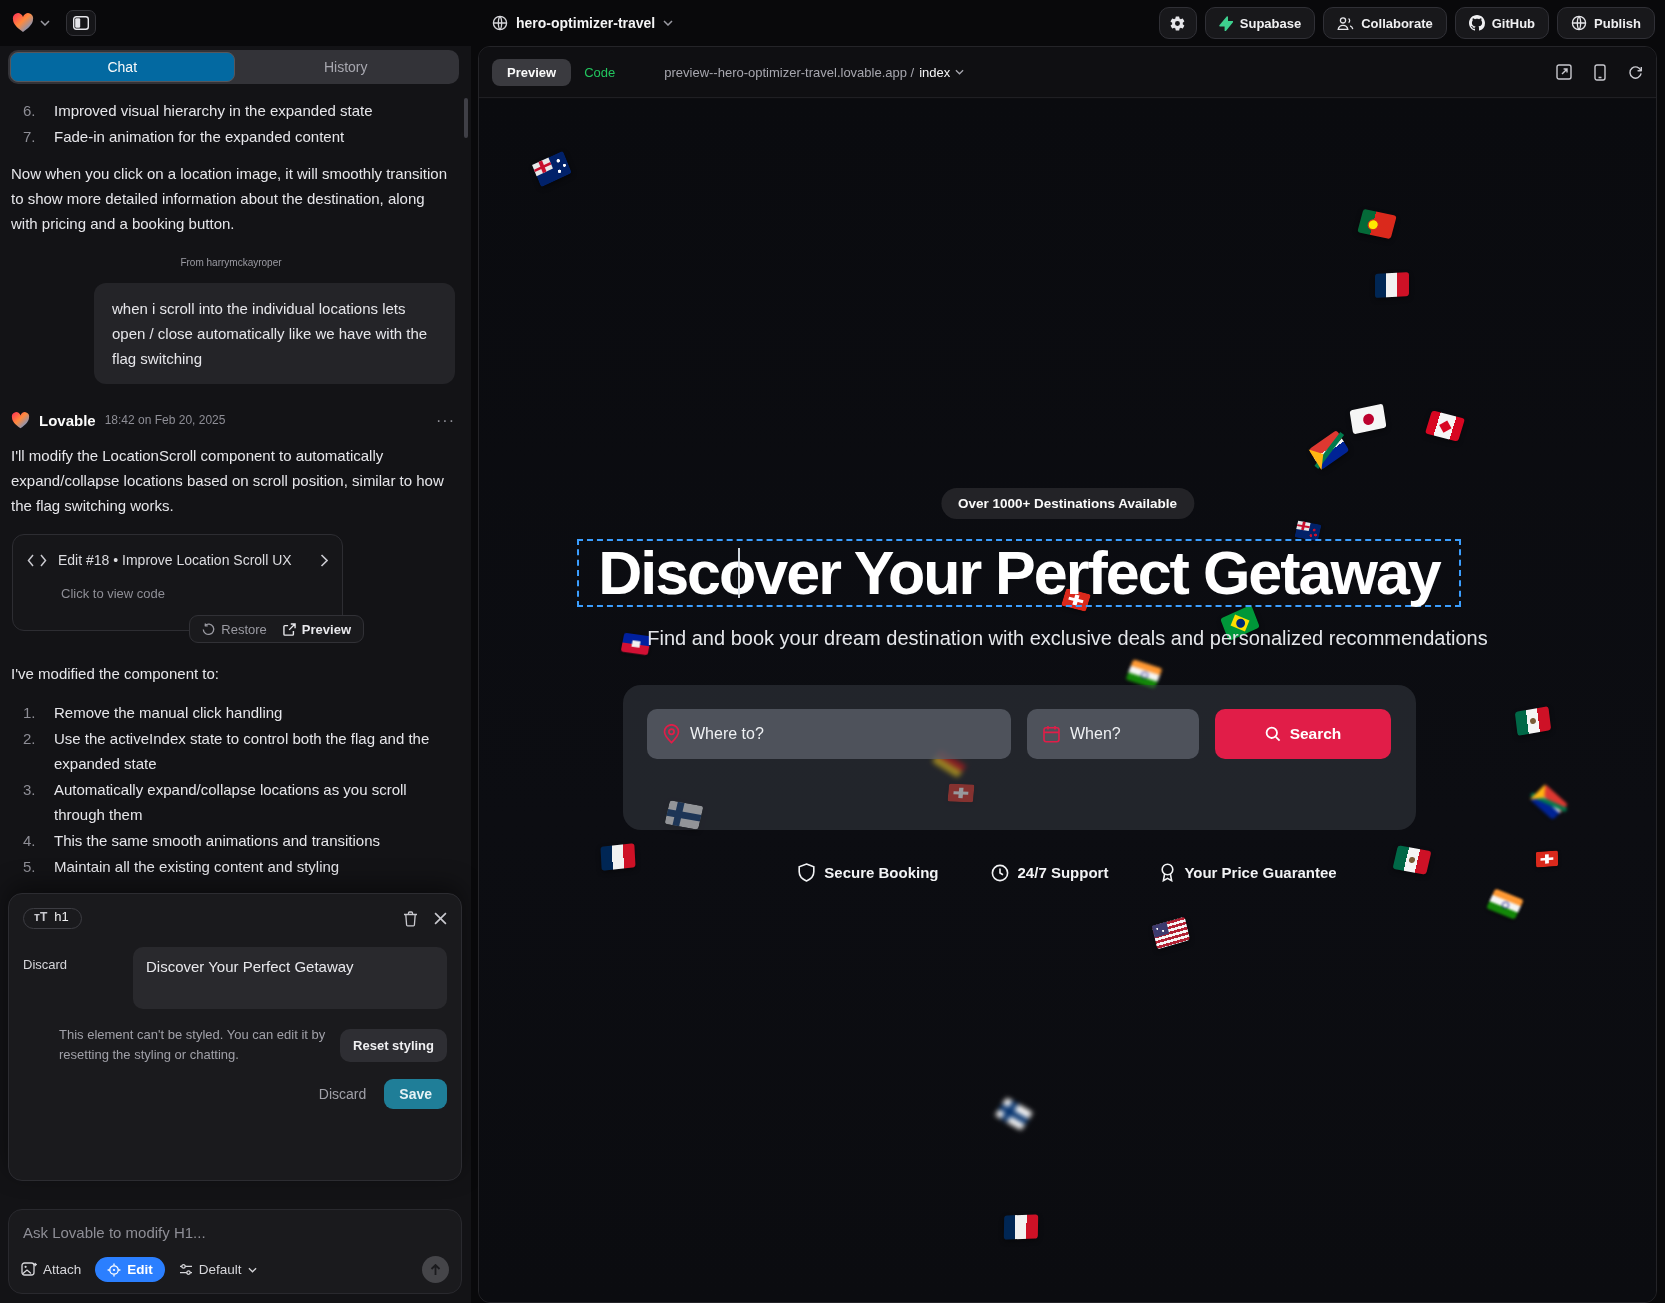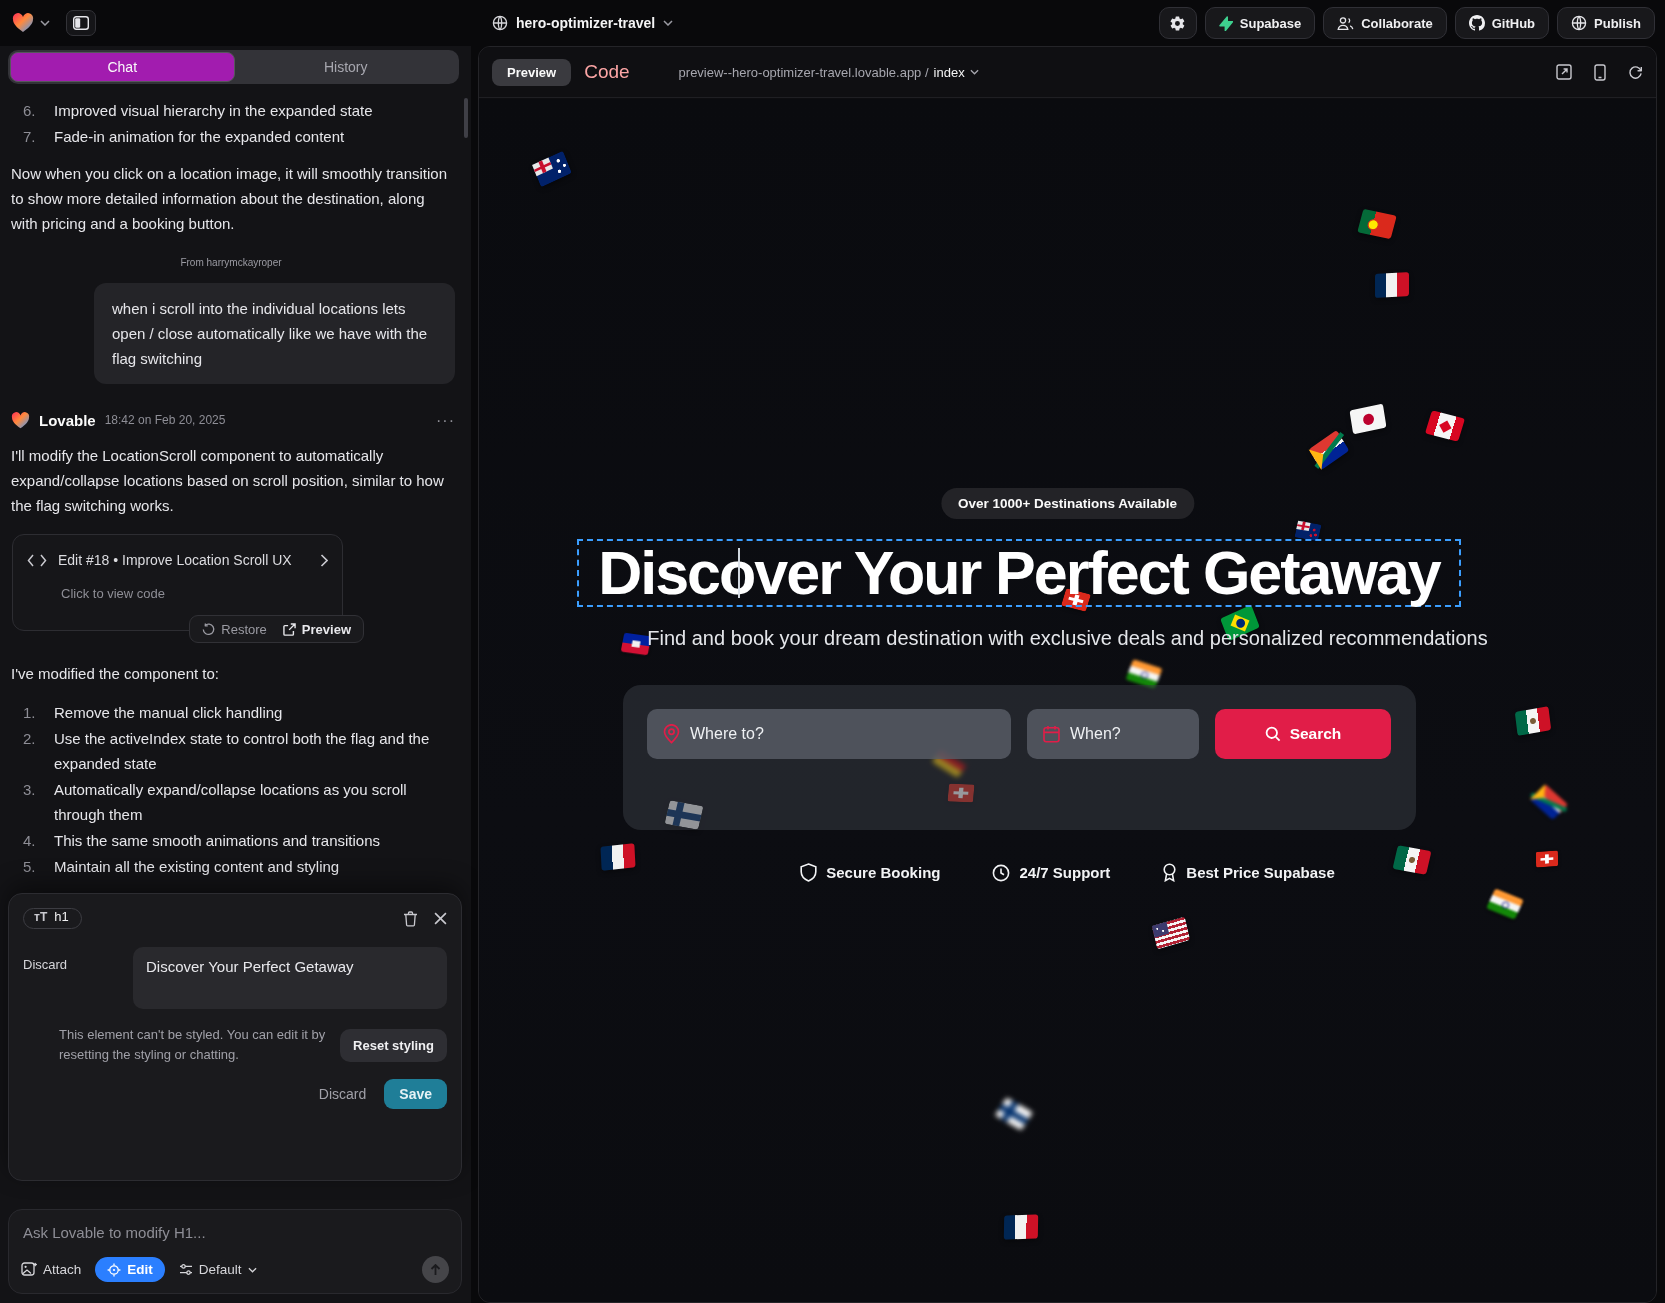--- a/index.html
+++ b/index.html
@@ -20,21 +20,21 @@
   .tb-center { position:absolute; left:492px; top:0; height:46px; display:flex; align-items:center; gap:8px; }
   .tb-project { font-size:14px; font-weight:700; color:#f4f4f5; }
   .tb-right { position:absolute; right:10px; top:7px; display:flex; align-items:center; gap:8px; }
   .tb-btn { height:32px; display:flex; align-items:center; gap:7px; padding:0 13px; background:#18181b; border:1px solid #303036; border-radius:10px; font-size:13px; font-weight:600; color:#f0f0f2; cursor:pointer; }
   .tb-btn.icon-only { width:38px; padding:0; justify-content:center; }
 
   
   .sidebar { position:absolute; left:0; top:46px; width:471px; bottom:0; background:#131316; }
   .seg { position:absolute; left:8px; right:12px; top:4px; height:34px; background:#333338; border-radius:10px; display:flex; padding:2px; }
   .seg-item { flex:1; display:flex; align-items:center; justify-content:center; font-size:14px; color:#a7a7af; border-radius:8px; cursor:pointer; }
-  .seg-item.active { background:#a21caf; border:1px solid #57575c; color:#fafafa; font-weight:500;text-align:center; }
+  .seg-item.active { background:#0369a1; border:1px solid #57575c; color:#fafafa; font-weight:500;text-align:center; }
   .scroll-thumb { position:absolute; right:3px; top:52px; width:4px; height:40px; background:#3f3f46; border-radius:2px; }
 
   .chat { position:absolute; left:0; top:42px; right:0; bottom:420px; overflow:hidden; padding:8px 16px 0 11px; font-size:15px; line-height:25px; color:#e6e6ea; }
   .chat ol { list-style:none; margin:2px 0 12px 12px; }
   .chat ol.start-6 { counter-reset:item 5; }
   .chat ol.start-1 { counter-reset:item 0; }
   .chat li { counter-increment:item; padding-left:31px; position:relative; margin-bottom:1px; }
   .chat li::before { content:counter(item) "."; position:absolute; left:0; color:#8e8e96; }
   .chat p { margin:10px 0 14px 0; }
   .from-label { text-align:center; font-size:10px; color:#9b9ba3; margin:14px 4px 8px 0; }
@@ -74,21 +74,21 @@
   .composer-placeholder { font-size:15px; color:#8e8e96; cursor:text; }
   .composer-row { position:absolute; left:12px; right:12px; bottom:10px; display:flex; align-items:center; gap:14px; }
   .comp-act { display:flex; align-items:center; gap:6px; font-size:13.5px; color:#d6d6da; cursor:pointer; }
   .edit-pill { display:flex; align-items:center; gap:6px; background:#2b7fff; border-radius:999px; padding:5px 12px; font-size:13.5px; font-weight:600; color:#fff; cursor:pointer; }
   .send-btn { margin-left:auto; width:27px; height:27px; border-radius:50%; background:#454549; display:flex; align-items:center; justify-content:center; color:#1b1b1e; font-weight:700; cursor:pointer; }
 
   
   .preview-pane { position:absolute; left:478px; top:46px; right:8px; bottom:0; background:#0d0d10; border:1px solid #242428; border-radius:12px; overflow:hidden; }
   .pv-header { height:51px; display:flex; align-items:center; padding:0 13px; border-bottom:1px solid #1f1f23; background:#0f0f12; }
   .pv-tab-active { background:#3a3a3f; border-radius:8px; padding:6px 15px; font-size:13px; font-weight:600; color:#fafafa; cursor:pointer; }
-  .pv-tab { padding:6px 13px; font-size:19px; color:#fca5a5; cursor:pointer; }
+  .pv-tab { padding:6px 13px; font-size:13px; color:#22c55e; cursor:pointer; }
   .pv-url { display:flex; align-items:center; gap:5px; margin-left:36px; font-size:13px; color:#a7a7af; cursor:pointer; }
   .pv-url b { color:#f4f4f5; font-weight:400; }
   .pv-header-icons { margin-left:auto; display:flex; align-items:center; gap:22px; color:#c9c9cf; }
   .pv-header-icons > * { cursor:pointer; }
 
   .viewport { position:absolute; left:0; top:52px; right:0; bottom:0; background:linear-gradient(180deg,#0a0b0f 0%, #0c0d12 60%, #0b0c10 100%); overflow:hidden; }
 
   
   .flags-layer { position:absolute; inset:0; pointer-events:none; }
   .flag { position:absolute; width:34px; height:24px; border-radius:3px; box-shadow:0 2px 5px rgba(0,0,0,.4); }
@@ -481,17 +481,17 @@
             <circle cx="9" cy="9" r="7.6"></circle>
             <path d="M9 4.6V9l3 1.8"></path>
           </svg>
         <span>24/7 Support</span>
       </span>
       <span class="feature">
         <svg width="15" height="19" viewBox="0 0 15 19" fill="none" stroke="#f2f3f5" stroke-width="1.6">
             <circle cx="7.5" cy="6.5" r="5.3"></circle>
             <path d="M4.6 10.8 3.4 17.6l4.1-2.3 4.1 2.3-1.2-6.8"></path>
           </svg>
-        <span>Best Price Supabase</span>
+        <span>Your Price Guarantee</span>
       </span>
     </div>
   </div>
 </main>
 
 </body></html>

